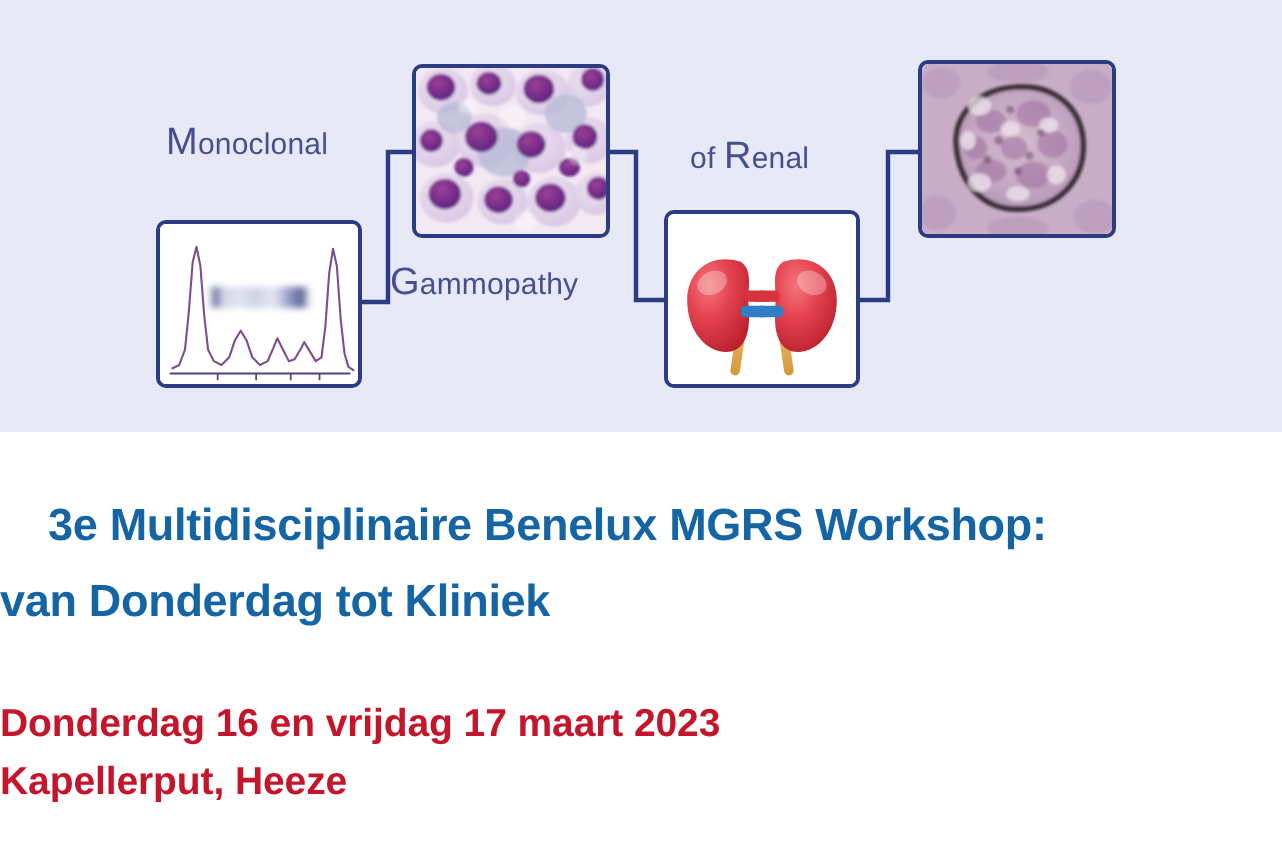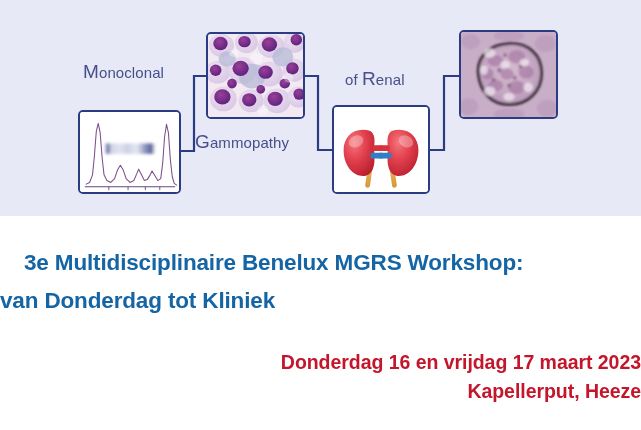--- a/index.html
+++ b/index.html
@@ -96,21 +96,20 @@
   .title.line2 { top: 288px; }
 
   .subtitle {
     position: absolute;
     left: 0;
     width: 641px;
     color: #c5152b;
     font-size: 19.5px;
     font-weight: bold;
     letter-spacing: -0.05px;
-    text-align: right;
   }
   .subtitle.line1 { top: 351px; }
   .subtitle.line2 { top: 380px; }
 </style>
 </head>
 <body>
 
 <div id="poster">
 
   <div class="banner"></div>

